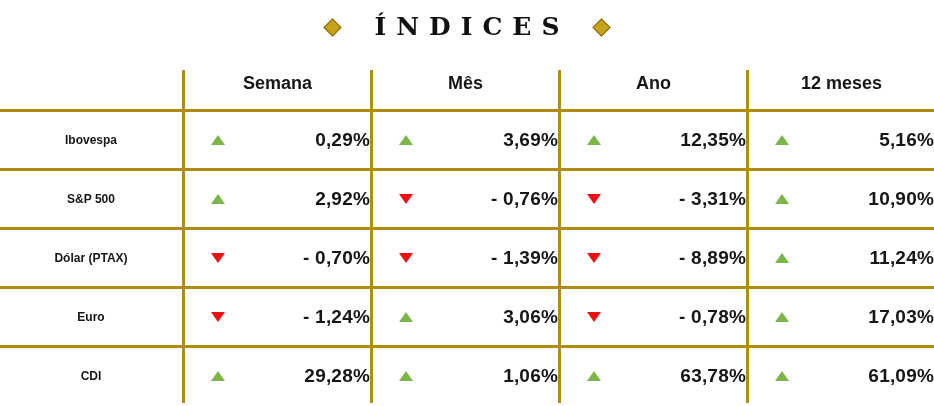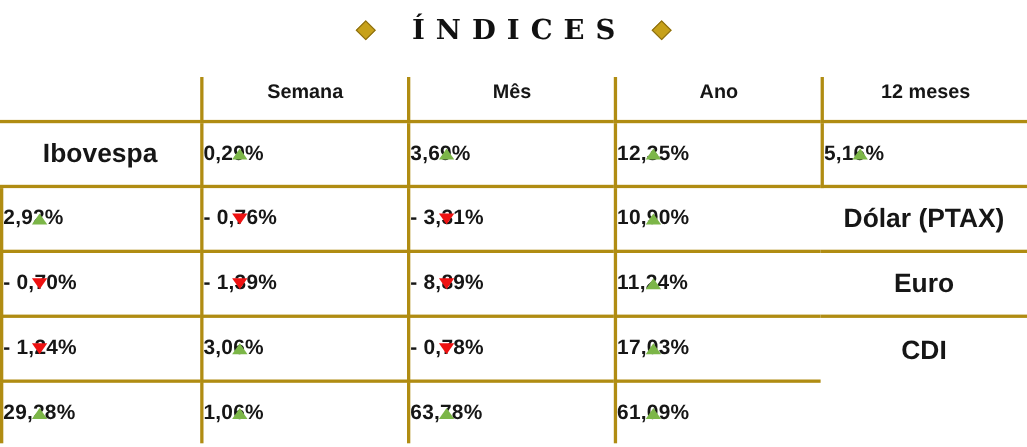--- a/index.html
+++ b/index.html
@@ -40,24 +40,24 @@
     grid-template-rows:42px 59px 59px 59px 59px 55px;
   }
   .cell{
     display:flex;align-items:center;justify-content:center;
     position:relative;
   }
   .bl{border-left:3px solid var(--gold-line);}
   .bb{border-bottom:3px solid var(--gold-line);}
 
   .head{font-weight:700;font-size:18px;padding-bottom:12px;}
-  .rowlabel{font-weight:700;font-size:24px;}
+  .rowlabel{font-weight:700;font-size:12px;}
 
   .val .num{
-    width:100%;text-align:left;
+    width:100%;text-align:right;
     font-weight:700;font-size:19px;
     letter-spacing:0.2px;
   }
   .tri{
     position:absolute;left:26px;top:50%;
     width:0;height:0;
     border-left:7px solid transparent;
     border-right:7px solid transparent;
   }
   .tri[data-dir="up"]{
@@ -99,20 +99,21 @@
     </div>
     <div class="cell val bl bb">
       <span class="tri" data-dir="up"></span>
       <span class="num">12,35%</span>
     </div>
     <div class="cell val bl bb">
       <span class="tri" data-dir="up"></span>
       <span class="num">5,16%</span>
     </div>
 
+    <div class="cell rowlabel bb">S&amp;P 500</div>
     <div class="cell val bl bb">
       <span class="tri" data-dir="up"></span>
       <span class="num">2,92%</span>
     </div>
     <div class="cell val bl bb">
       <span class="tri" data-dir="down"></span>
       <span class="num">- 0,76%</span>
     </div>
     <div class="cell val bl bb">
       <span class="tri" data-dir="down"></span>

